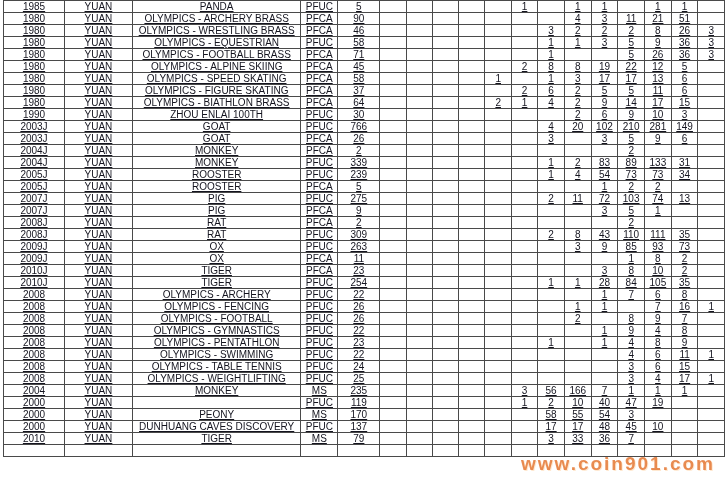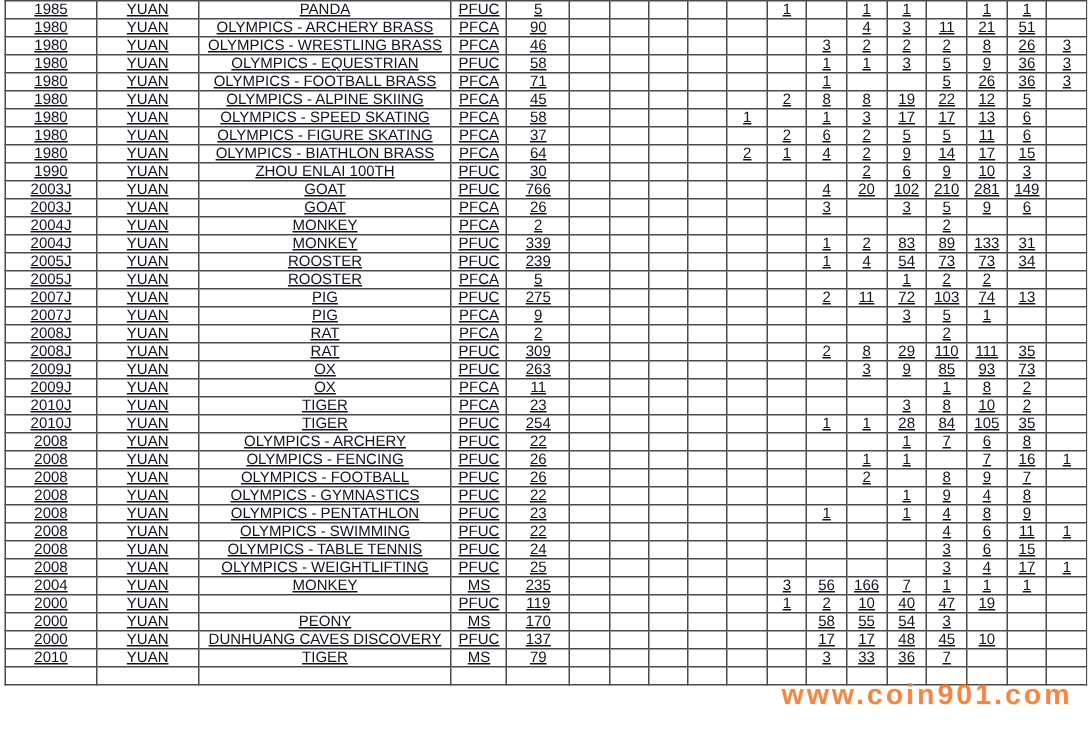--- a/index.html
+++ b/index.html
@@ -446,21 +446,21 @@
           <td class="filled">PFUC</td>
           <td class="filled">309</td>
           <td></td>
           <td></td>
           <td></td>
           <td></td>
           <td></td>
           <td></td>
           <td class="filled">2</td>
           <td class="filled">8</td>
-          <td class="filled">29</td>
+          <td class="filled">43</td>
           <td class="filled">110</td>
           <td class="filled">111</td>
           <td class="filled">35</td>
           <td></td>
         </tr>
         <tr>
           <td class="filled">2009J</td>
           <td class="filled">YUAN</td>
           <td class="filled">OX</td>
           <td class="filled">PFUC</td>

